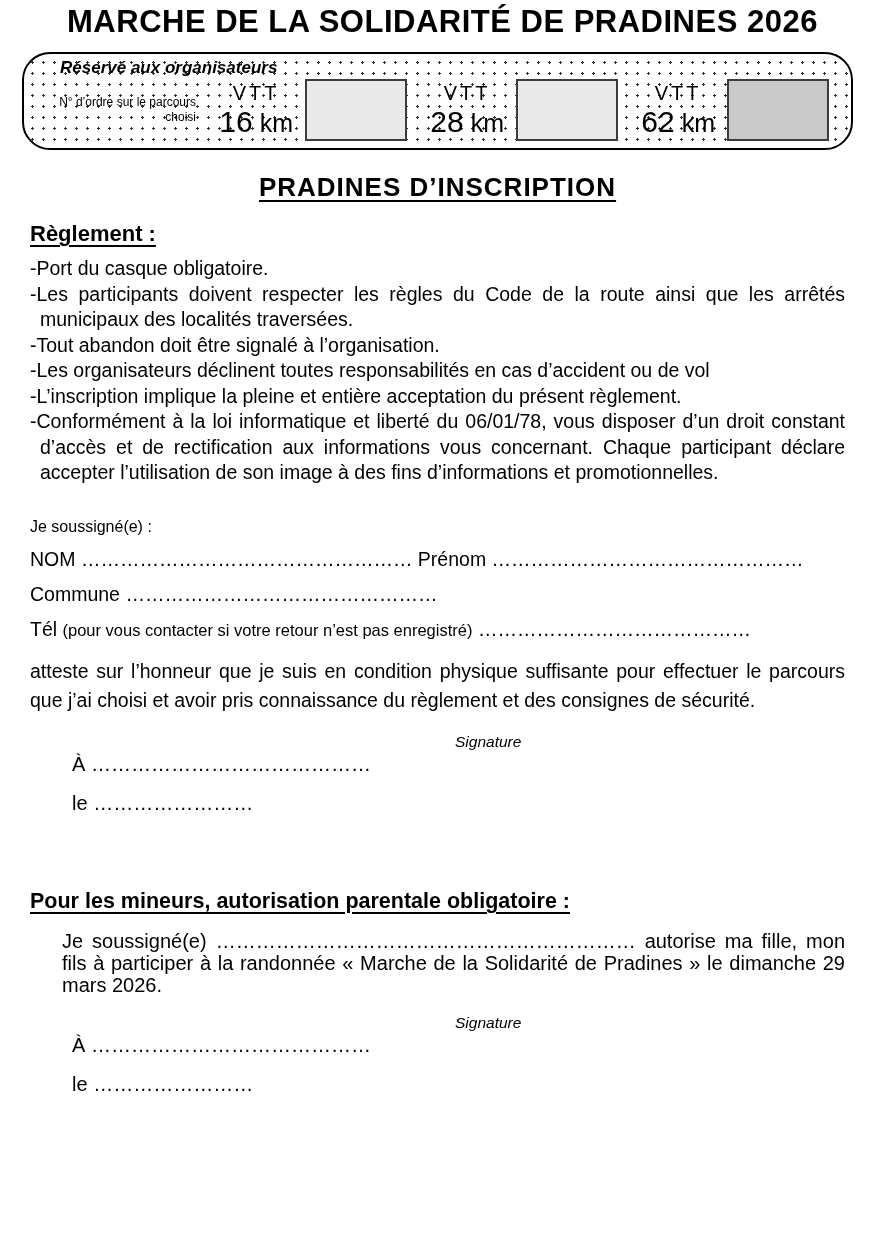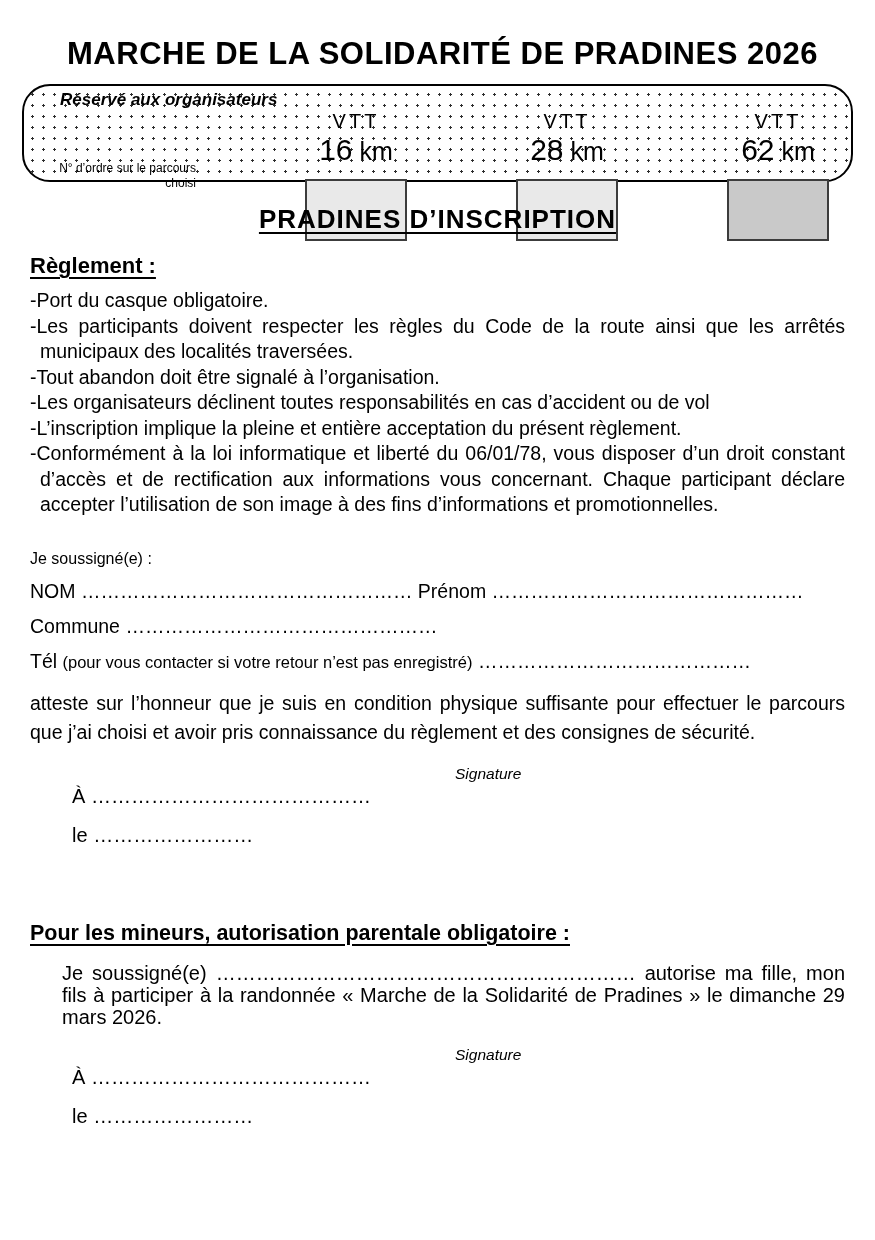--- a/index.html
+++ b/index.html
@@ -4,38 +4,38 @@
 <style>
   * { margin: 0; padding: 0; box-sizing: border-box; }
   html, body { background: #ffffff; }
   .page {
     width: 875px; height: 1240px;
     background: #ffffff; color: #000;
     font-family: "Liberation Sans", "DejaVu Sans", sans-serif;
     overflow: hidden; position: relative;
   }
   .title {
-    margin-top: 36px; text-align: center;
+    margin-top: 4px; text-align: center;
     font-size: 31px; font-weight: bold; letter-spacing: 0.5px;
     color: #000;
     padding-left: 10px;
   }
   
   .org-box {
     margin: 12px 22px 0 22px; height: 98px;
     border: 2px solid #000; border-radius: 28px;
     background-image: radial-gradient(circle, #2c2c2c 1.1px, transparent 1.3px);
     background-size: 11px 11px; background-position: 3px 3px;
     padding: 4px 16px 6px 16px;
     display: flex; flex-direction: column;
   }
   .org-heading { font-size: 17px; font-weight: bold; font-style: italic; margin-left: 20px; }
   .org-row { flex: 1; display: flex; align-items: center; justify-content: space-between; padding: 0 6px; }
   .org-note { width: 150px; font-size: 12px; line-height: 1.22; text-align: right; }
-  .course { display: flex; align-items: center; gap: 12px; flex-direction: column; }
+  .course { display: flex; align-items: center; gap: 12px; }
   .course-labels { text-align: center; }
   .course-type { font-size: 20px; letter-spacing: 3px; }
   .course-dist { font-size: 25px; white-space: nowrap; }
   .course-dist b { font-size: 30px; font-weight: normal; }
   .course-box {
     width: 102px; height: 62px;
     border: 2px solid #3c3c3c; background: #e9e9e9;
   }
   .course-box.dark { background: #c9c9c9; }
   

